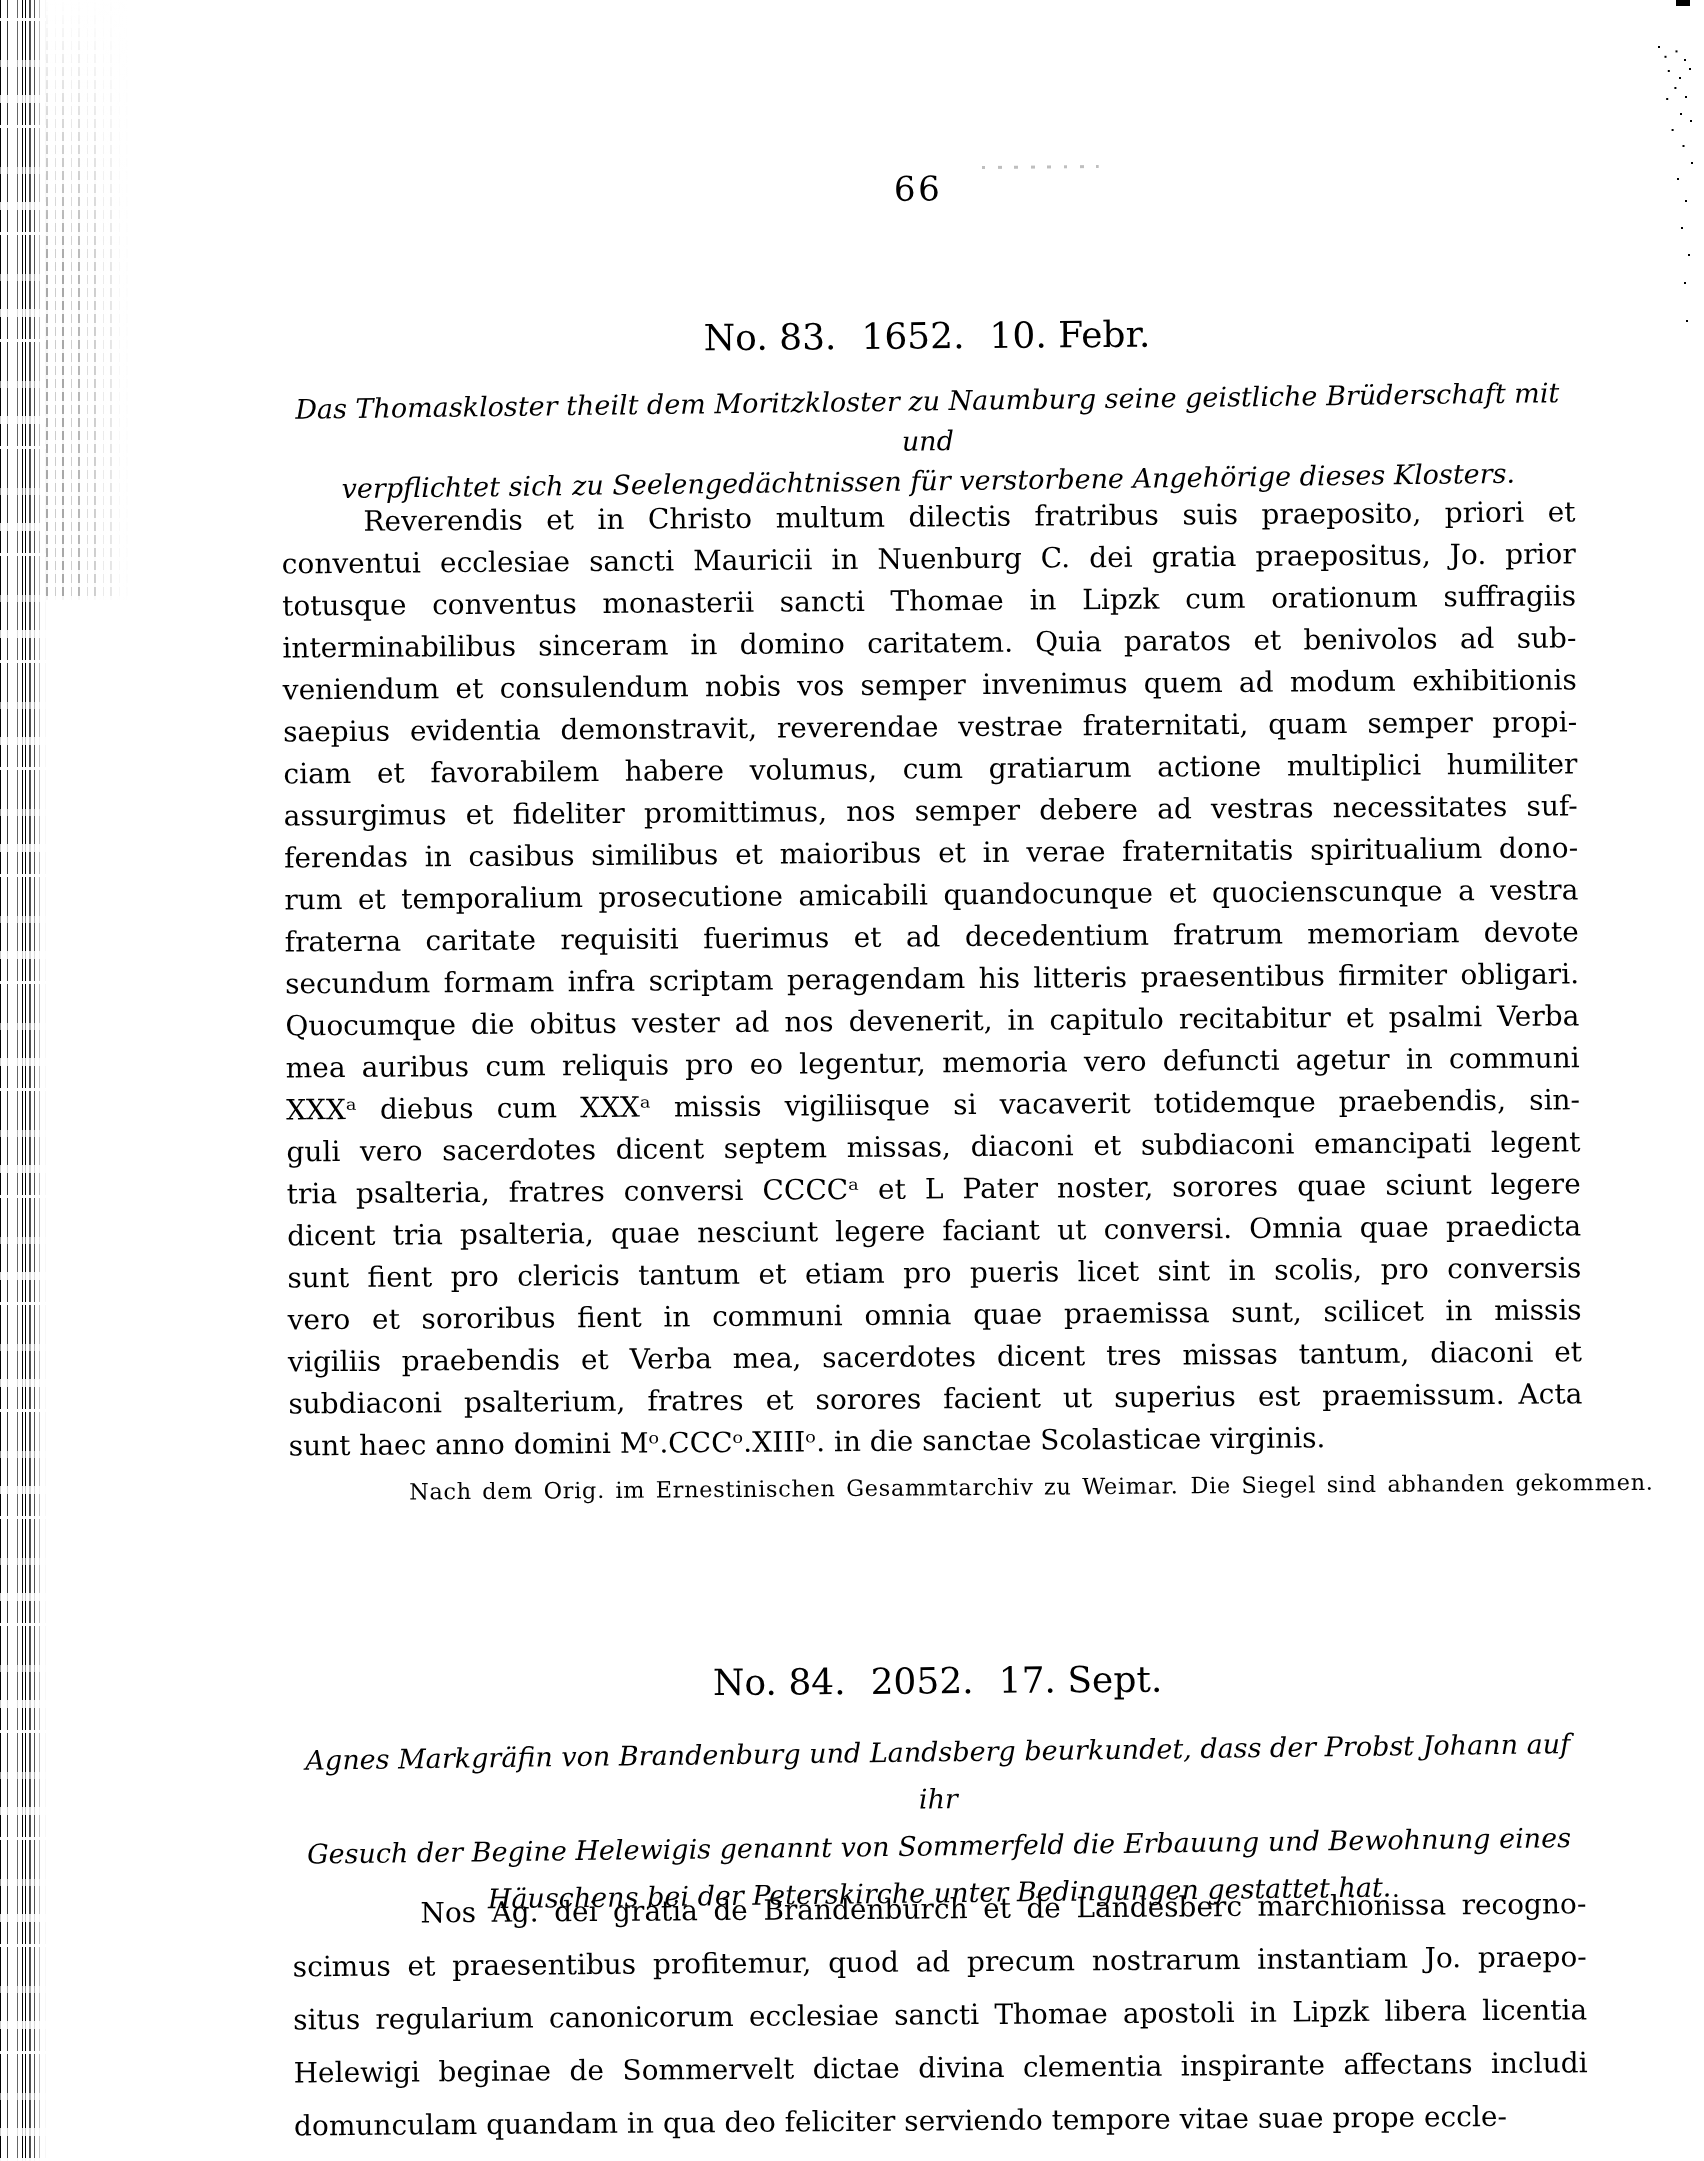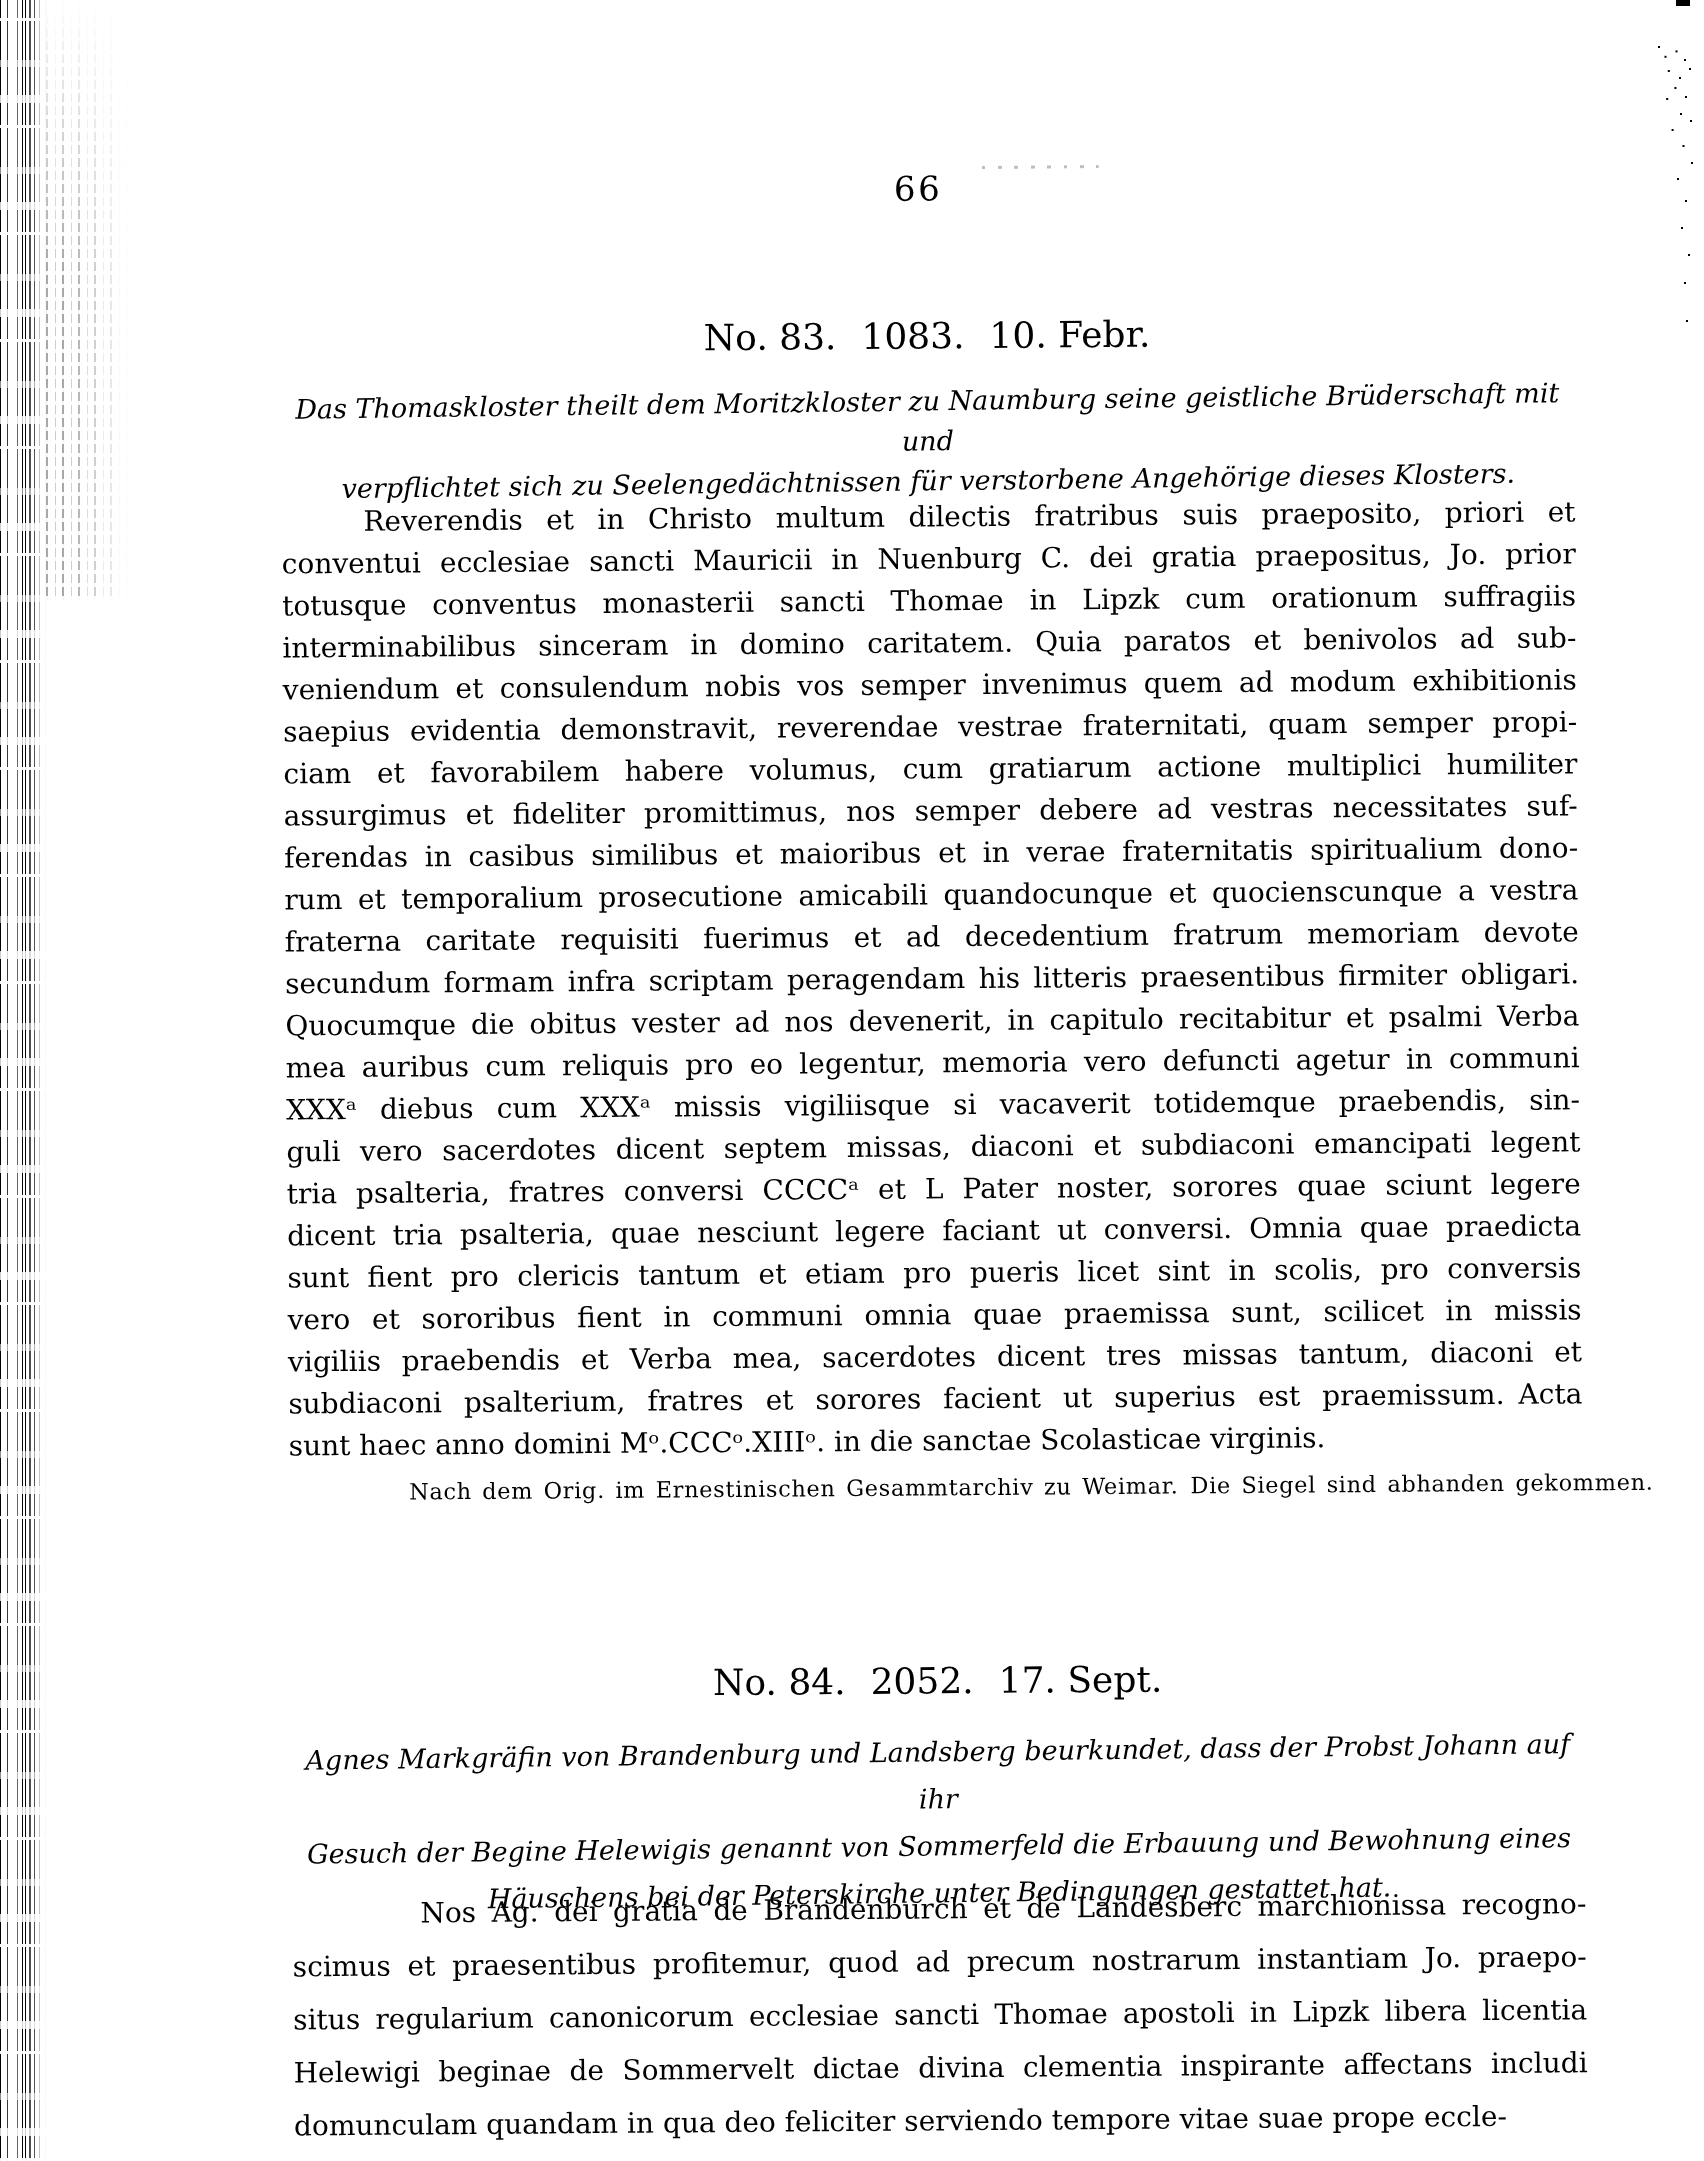--- a/index.html
+++ b/index.html
@@ -94,21 +94,21 @@
   <div class="gutter-haze"></div>
   <div class="speckles"></div>
   <div class="corner-mark"></div>
 
   <div class="rot">
 
     <div class="pageno">66</div>
     <div class="dots-artifact"></div>
 
     <div class="heading h83">
-      <span class="hpart">No. 83.</span><span class="hpart">1083.</span><span class="hpart">10. Febr.</span>
+      <span class="hpart">No. 83.</span><span class="hpart">1652.</span><span class="hpart">10. Febr.</span>
     </div>
 
     <div class="summary s83">
         <div class="summary-line">Das Thomaskloster theilt dem Moritzkloster zu Naumburg seine geistliche Brüderschaft mit und</div>
         <div class="summary-line">verpflichtet sich zu Seelengedächtnissen für verstorbene Angehörige dieses Klosters.</div>
       </div>
 
     <div class="bodypara b83">
         <div class="body-line">Reverendis et in Christo multum dilectis fratribus suis praeposito, priori et</div>
         <div class="body-line">conventui ecclesiae sancti Mauricii in Nuenburg C. dei gratia praepositus, Jo. prior</div>

